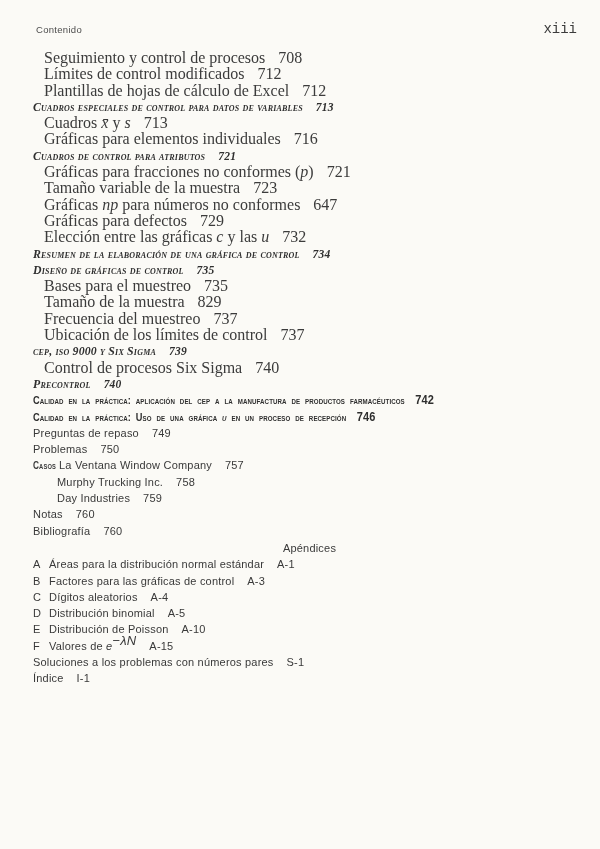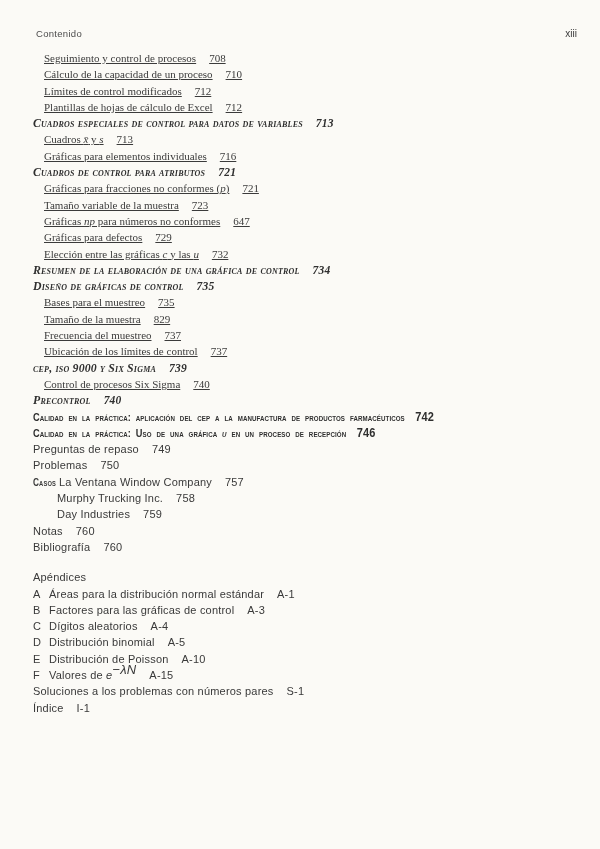--- a/index.html
+++ b/index.html
@@ -8,50 +8,49 @@
     background:#fbfaf6;
     font-family:"Liberation Serif", serif;
     overflow:hidden;
   }
   .page{
     position:relative;width:600px;height:849px;
     background:#fbfaf6;
   }
   
   .running-head{
-    position:absolute;top:28px;left:36px;right:23px;
+    position:absolute;top:21px;left:36px;right:23px;
     display:flex;justify-content:space-between;align-items:baseline;
   }
   .rh-left{
     font-family:"Liberation Sans", sans-serif;
     font-size:9.5px;color:#4c4c4c;letter-spacing:0.3px;
   }
   .rh-right{
-    font-family:Liberation Sans, sans-serif;
-    font-size:10px;color:#3b3b3b;
+    font-family:Liberation Mono, monospace;
+    font-size:14px;color:#3b3b3b;
   }
   
   #toc{
     position:absolute;top:50px;left:33px;right:14px;
   }
   .row{
     white-space:nowrap;
     height:16.3px;line-height:16.3px;
     overflow:visible;
   }
-  .gap{margin-top:14px;}
+  .gap{margin-top:1px;text-align:center;}
   .pg{margin-left:13px;}
   .it{font-style:italic;}
   sup{font-size:13px;line-height:0;}
   
   .r-sub{
     font-family:"Liberation Serif", serif;
-    font-size:11px;color:#3b3b3b;
+    font-size:16px;color:#3b3b3b;
     padding-left:11px;
-    text-decoration:underline;
   }
   
   .r-head{
     font-family:"Liberation Serif", serif;
     font-variant:small-caps;font-weight:bold;
     font-size:11.8px;color:#2f2f2f;letter-spacing:0.2px;font-style:italic;
   }
   .r-head .pg{font-variant:normal;font-size:11.5px;}
   
   .r-prac{
@@ -79,21 +78,20 @@
 </head>
 <body>
 
 <div class="page">
   <div class="running-head">
     <span class="rh-left">Contenido</span>
     <span class="rh-right">xiii</span>
   </div>
   <div id="toc">
       <div class="row r-sub"><span class="txt"><span>Seguimiento y control de procesos</span></span><span class="pg">708</span></div>
-      <div class="row r-sub"><span class="txt"><span>Cálculo de la capacidad de un proceso</span></span><span class="pg">710</span></div>
       <div class="row r-sub"><span class="txt"><span>Límites de control modificados</span></span><span class="pg">712</span></div>
       <div class="row r-sub"><span class="txt"><span>Plantillas de hojas de cálculo de Excel</span></span><span class="pg">712</span></div>
       <div class="row r-head"><span class="txt"><span>Cuadros especiales de control para datos de variables</span></span><span class="pg">713</span></div>
       <div class="row r-sub"><span class="txt"><span>Cuadros </span><span class="it">x̄</span><span> y </span><span class="it">s</span></span><span class="pg">713</span></div>
       <div class="row r-sub"><span class="txt"><span>Gráficas para elementos individuales</span></span><span class="pg">716</span></div>
       <div class="row r-head"><span class="txt"><span>Cuadros de control para atributos</span></span><span class="pg">721</span></div>
       <div class="row r-sub"><span class="txt"><span>Gráficas para fracciones no conformes (</span><span class="it">p</span><span>)</span></span><span class="pg">721</span></div>
       <div class="row r-sub"><span class="txt"><span>Tamaño variable de la muestra</span></span><span class="pg">723</span></div>
       <div class="row r-sub"><span class="txt"><span>Gráficas </span><span class="it">np</span><span> para números no conformes</span></span><span class="pg">647</span></div>
       <div class="row r-sub"><span class="txt"><span>Gráficas para defectos</span></span><span class="pg">729</span></div>

